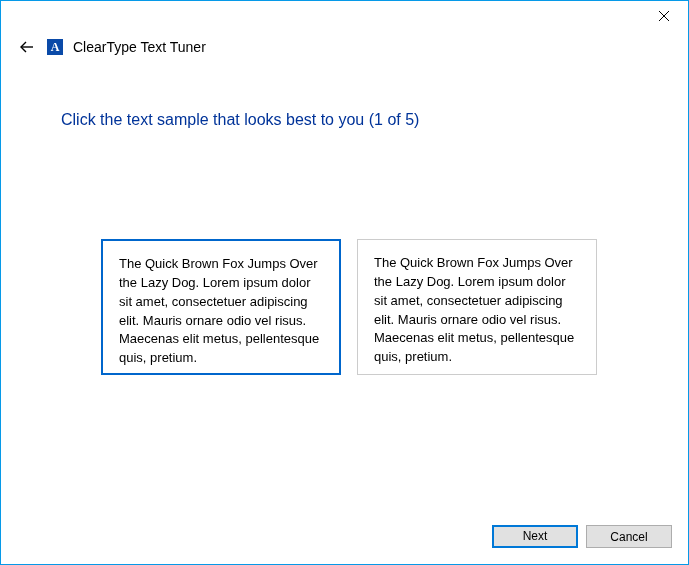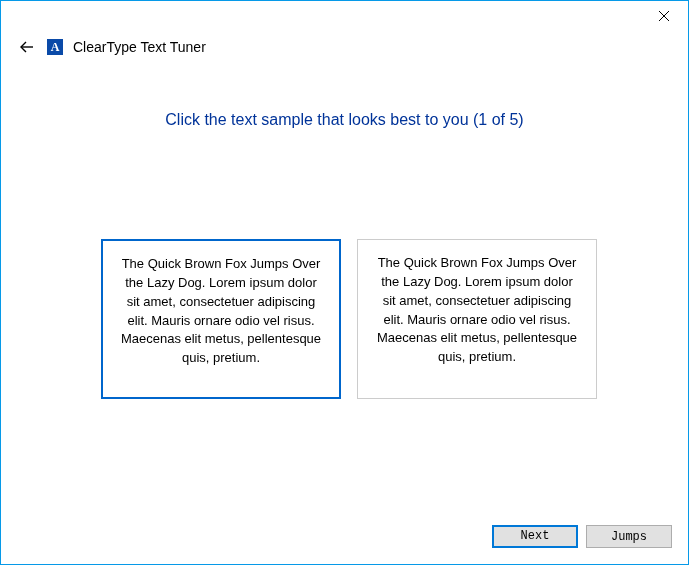--- a/index.html
+++ b/index.html
@@ -56,56 +56,55 @@
     height: 16px;
     display: inline-block;
   }
   .app-title {
     font-size: 14px;
     color: #000;
   }
   .content {
     flex: 1;
     padding: 50px 60px 0 60px;
-    text-align: center;
   }
   .heading {
     color: #003399;
     font-size: 16px;
     font-weight: 400;
     margin-bottom: 110px;
   }
   .samples {
     display: flex;
     gap: 16px;
     padding-left: 40px;
   }
   .sample {
     width: 240px;
-    height: 160px;
+    height: 136px;
     padding: 14px 16px;
     font-size: 13px;
     line-height: 1.45;
     cursor: default;
     color: #000;
   }
   .sample.selected {
     border: 2px solid #0066cc;
   }
   .sample.unselected {
     border: 1px solid #cccccc;
   }
   .footer {
     display: flex;
     justify-content: flex-end;
     gap: 8px;
     padding: 12px 16px 16px 0;
   }
   button.winbtn {
-    font-family: Liberation Mono, monospace;
+    font-family: Liberation Sans, sans-serif;
     font-size: 12px;
     height: 23px;
     min-width: 86px;
     padding: 0 20px;
     background: #e1e1e1;
     border: 1px solid #adadad;
     cursor: default;
   }
   button.winbtn.primary {
     border: 2px solid #0078d7;
@@ -152,16 +151,16 @@
         <span>The Quick Brown Fox Jumps Over the Lazy Dog. Lorem ipsum dolor sit amet, consectetuer adipiscing elit. Mauris ornare odio vel risus. Maecenas elit metus, pellentesque quis, pretium.</span>
       </div>
       <div class="sample unselected">
         <span>The Quick Brown Fox Jumps Over the Lazy Dog. Lorem ipsum dolor sit amet, consectetuer adipiscing elit. Mauris ornare odio vel risus. Maecenas elit metus, pellentesque quis, pretium.</span>
       </div>
     </div>
   </div>
 
   <div class="footer">
     <button class="winbtn primary">Next</button>
-    <button class="winbtn">Jumps</button>
+    <button class="winbtn">Cancel</button>
   </div>
 
 </div>
 
 </body></html>

